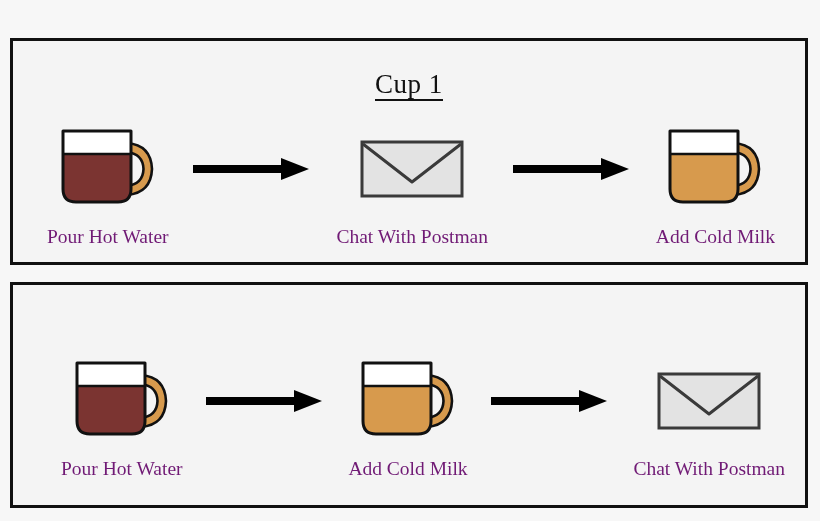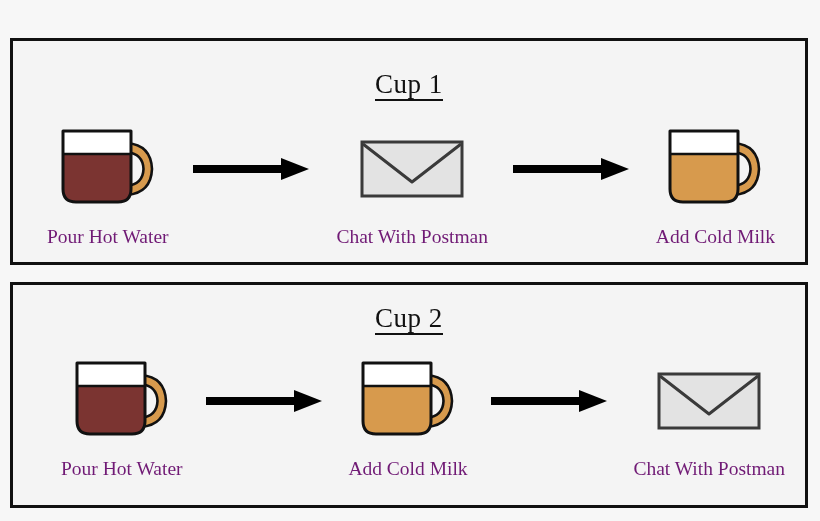--- a/index.html
+++ b/index.html
@@ -156,23 +156,20 @@
           </svg>
         </div>
         <div class="step-label">Add Cold Milk</div>
       </div>
 
     </div>
   </div>
 
   <div class="panel panel-cup2">
 
-    <div class="panel-title">
-      <span class="title-text">Cup 2</span>
-    </div>
 
     <div class="steps">
 
       <div class="step">
         <div class="step-art">
           <svg class="art-svg" width="110" height="96" viewBox="0 0 110 96" aria-hidden="true">
             <path d="M74 22 q24 2 25 26 q-1 24 -25 26 l0 -9 q16 -2 16.5 -17 q-0.5 -15 -16.5 -17 z" fill="#d79a4d" stroke="#111111" stroke-width="2.6" stroke-linejoin="round"></path>
             <path d="M10 10 L78 10 L78 68 q0 13 -13 13 L23 81 q-13 0 -13 -13 Z" fill="#ffffff" stroke="none"></path>
             <path d="M10 33 L78 33 L78 68 q0 13 -13 13 L23 81 q-13 0 -13 -13 Z" fill="#7b3431" stroke="none"></path>
             <path d="M10 10 L78 10 L78 68 q0 13 -13 13 L23 81 q-13 0 -13 -13 Z" fill="none" stroke="#111111" stroke-width="3" stroke-linejoin="round"></path>

